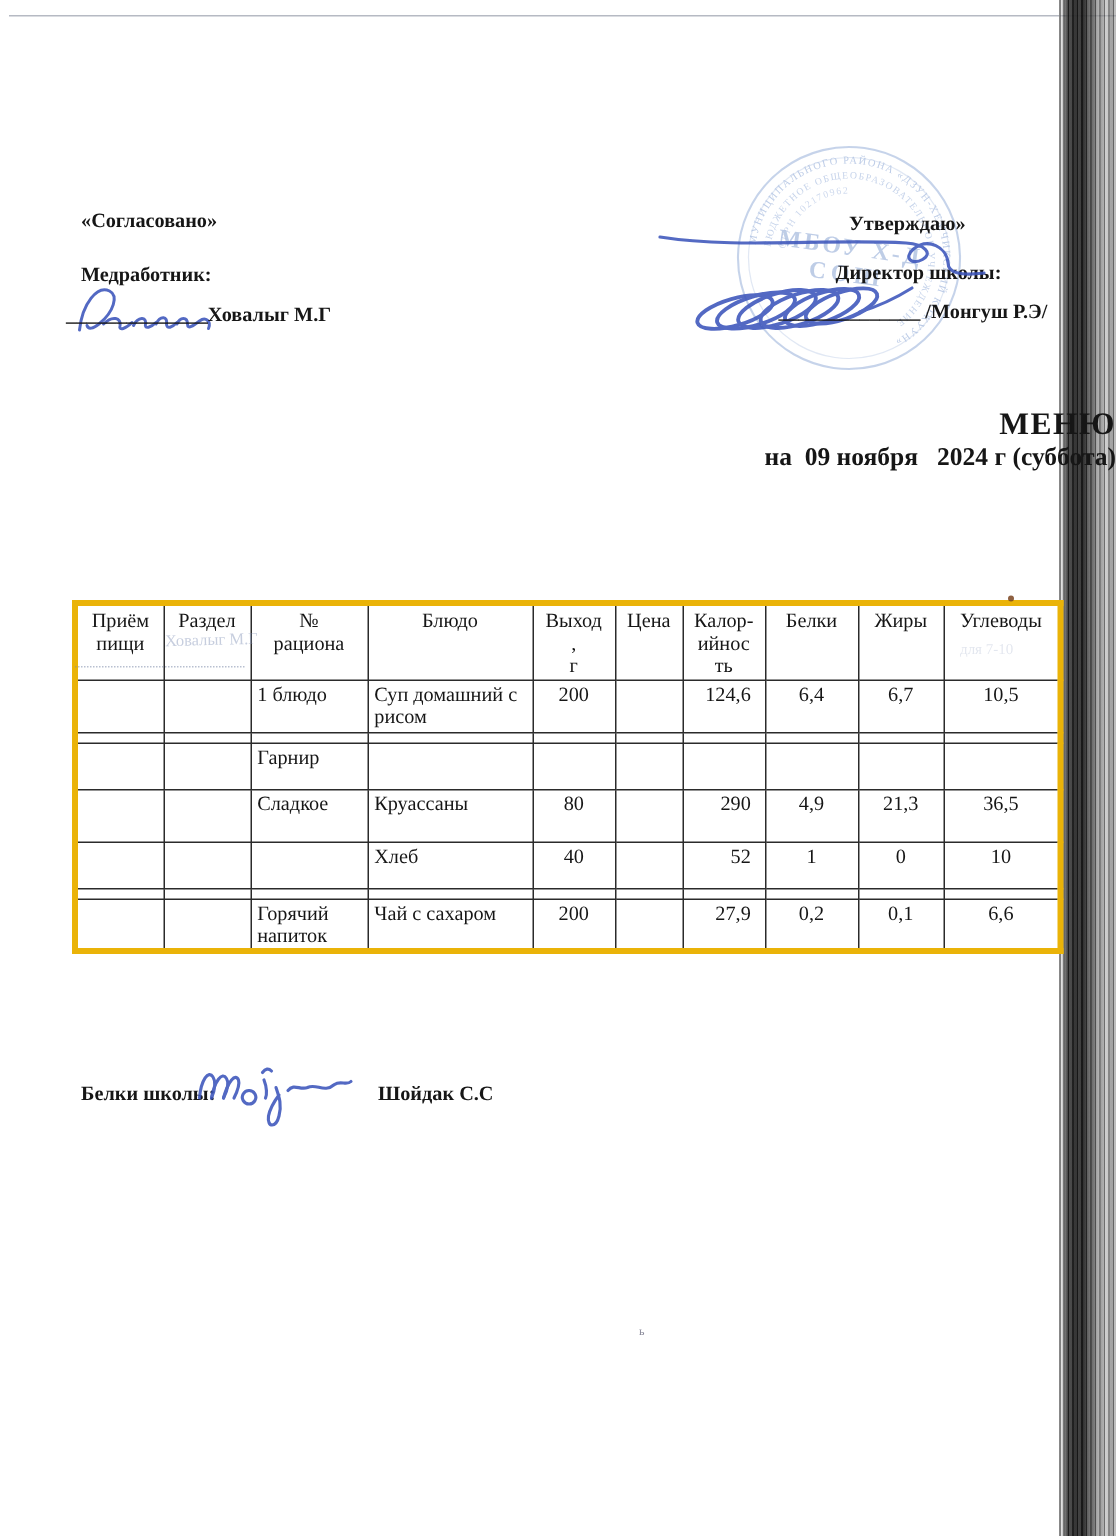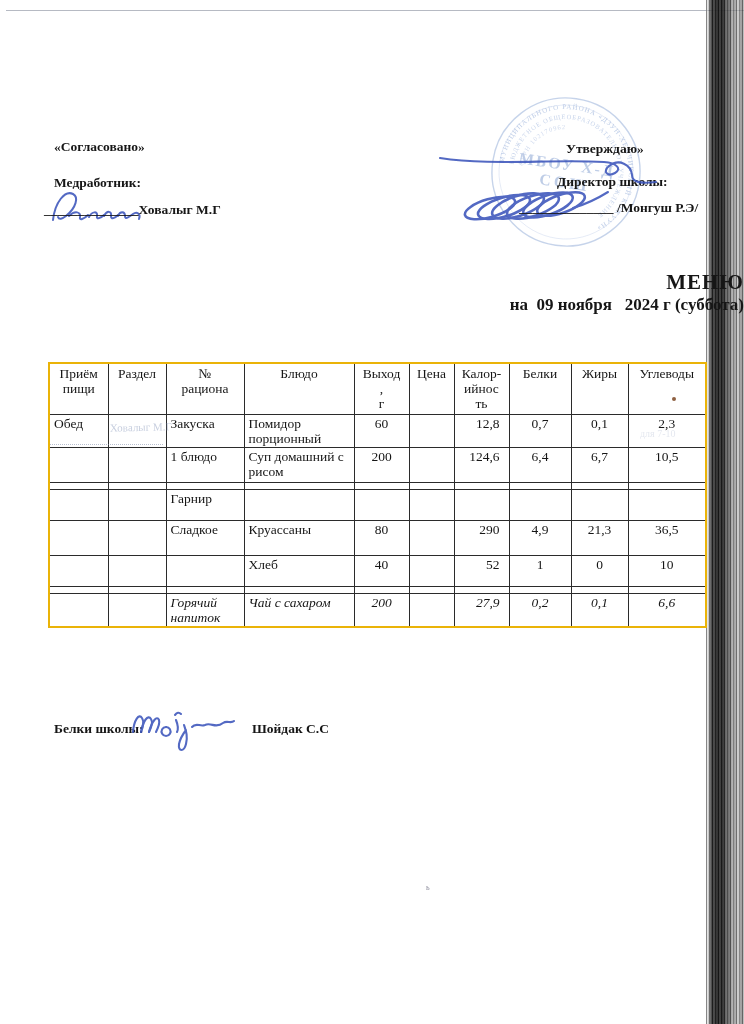--- a/index.html
+++ b/index.html
@@ -21,21 +21,21 @@
         rgba(35,35,35,.92) 16%, rgba(22,22,22,.95) 42%,
         rgba(95,95,95,.75) 62%, rgba(160,160,160,.55) 78%,
         rgba(130,130,130,.6) 100%);
   }
   
   .title-wrap{top:270px;left:0;width:744px;text-align:right;font-weight:bold;}
   .title-1{font-size:21px;letter-spacing:1px;}
   .title-2,.title-3{font-size:17px;white-space:pre;}
   
   .menu-table-wrap{top:362px;left:48px;}
-  table{border-collapse:collapse;table-layout:fixed;width:657px;border:2px solid #eab308;}
+  table{border-collapse:collapse;table-layout:fixed;width:657px;border:4px solid #eab308;margin-top:38px;}
   th,td{
     border:1px solid #2b2b2b;font-size:13.5px;line-height:1.12;
     padding:1px 4px;vertical-align:top;font-weight:normal;overflow:hidden;
   }
   th{text-align:center;white-space:pre-line;padding-top:2px;}
   td.c{text-align:center;}
   td.r{text-align:right;padding-right:9px;}
   
   .ghost{color:#8494b8;opacity:.45;font-size:11px;}
   .bleed-line{border-top:1px dotted rgba(125,138,170,.55);height:0;}
@@ -135,32 +135,20 @@
           <th>Цена</th>
           <th>Калор-
 ийнос
 ть</th>
           <th>Белки</th>
           <th>Жиры</th>
           <th>Углеводы</th>
         </tr>
       </thead>
     <tbody id="menu-tbody">
-        <tr style="height: 32px;">
-          <td>Обед</td>
-          <td></td>
-          <td>Закуска</td>
-          <td>Помидор порционный</td>
-          <td class="c">60</td>
-          <td></td>
-          <td class="r">12,8</td>
-          <td class="c">0,7</td>
-          <td class="c">0,1</td>
-          <td class="c">2,3</td>
-        </tr>
         <tr style="height: 35px;">
           <td></td>
           <td></td>
           <td>1 блюдо</td>
           <td>Суп домашний с рисом</td>
           <td class="c">200</td>
           <td></td>
           <td class="r">124,6</td>
           <td class="c">6,4</td>
           <td class="c">6,7</td>
@@ -219,21 +207,21 @@
           <td></td>
           <td></td>
           <td></td>
           <td class="c"></td>
           <td></td>
           <td class="r"></td>
           <td class="c"></td>
           <td class="c"></td>
           <td class="c"></td>
         </tr>
-        <tr style="height: 31px; font-style: italic;">
+        <tr style="height: 31px;">
           <td></td>
           <td></td>
           <td>Горячий напиток</td>
           <td>Чай с сахаром</td>
           <td class="c">200</td>
           <td></td>
           <td class="r">27,9</td>
           <td class="c">0,2</td>
           <td class="c">0,1</td>
           <td class="c">6,6</td>

